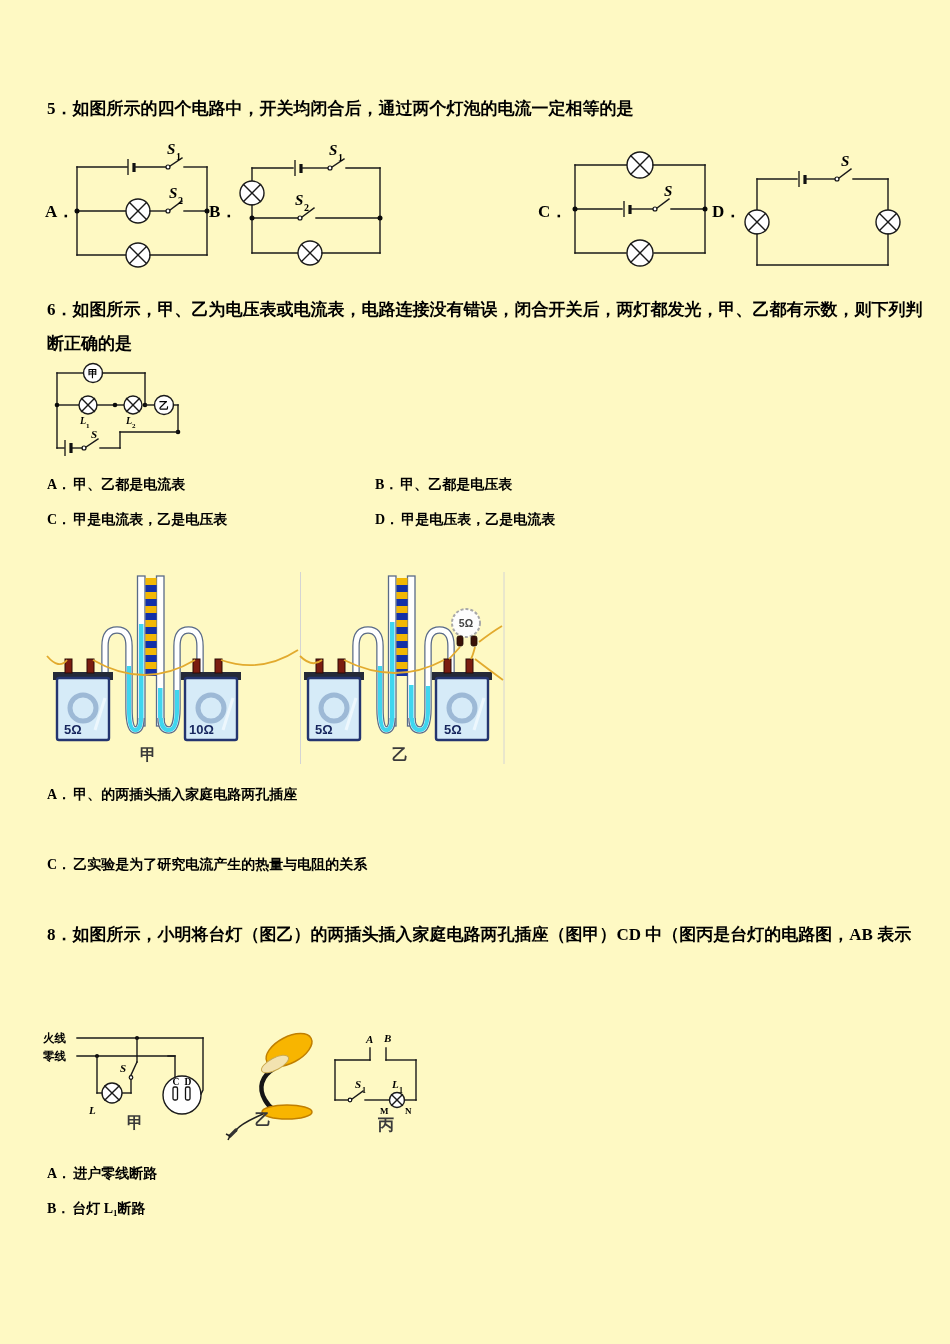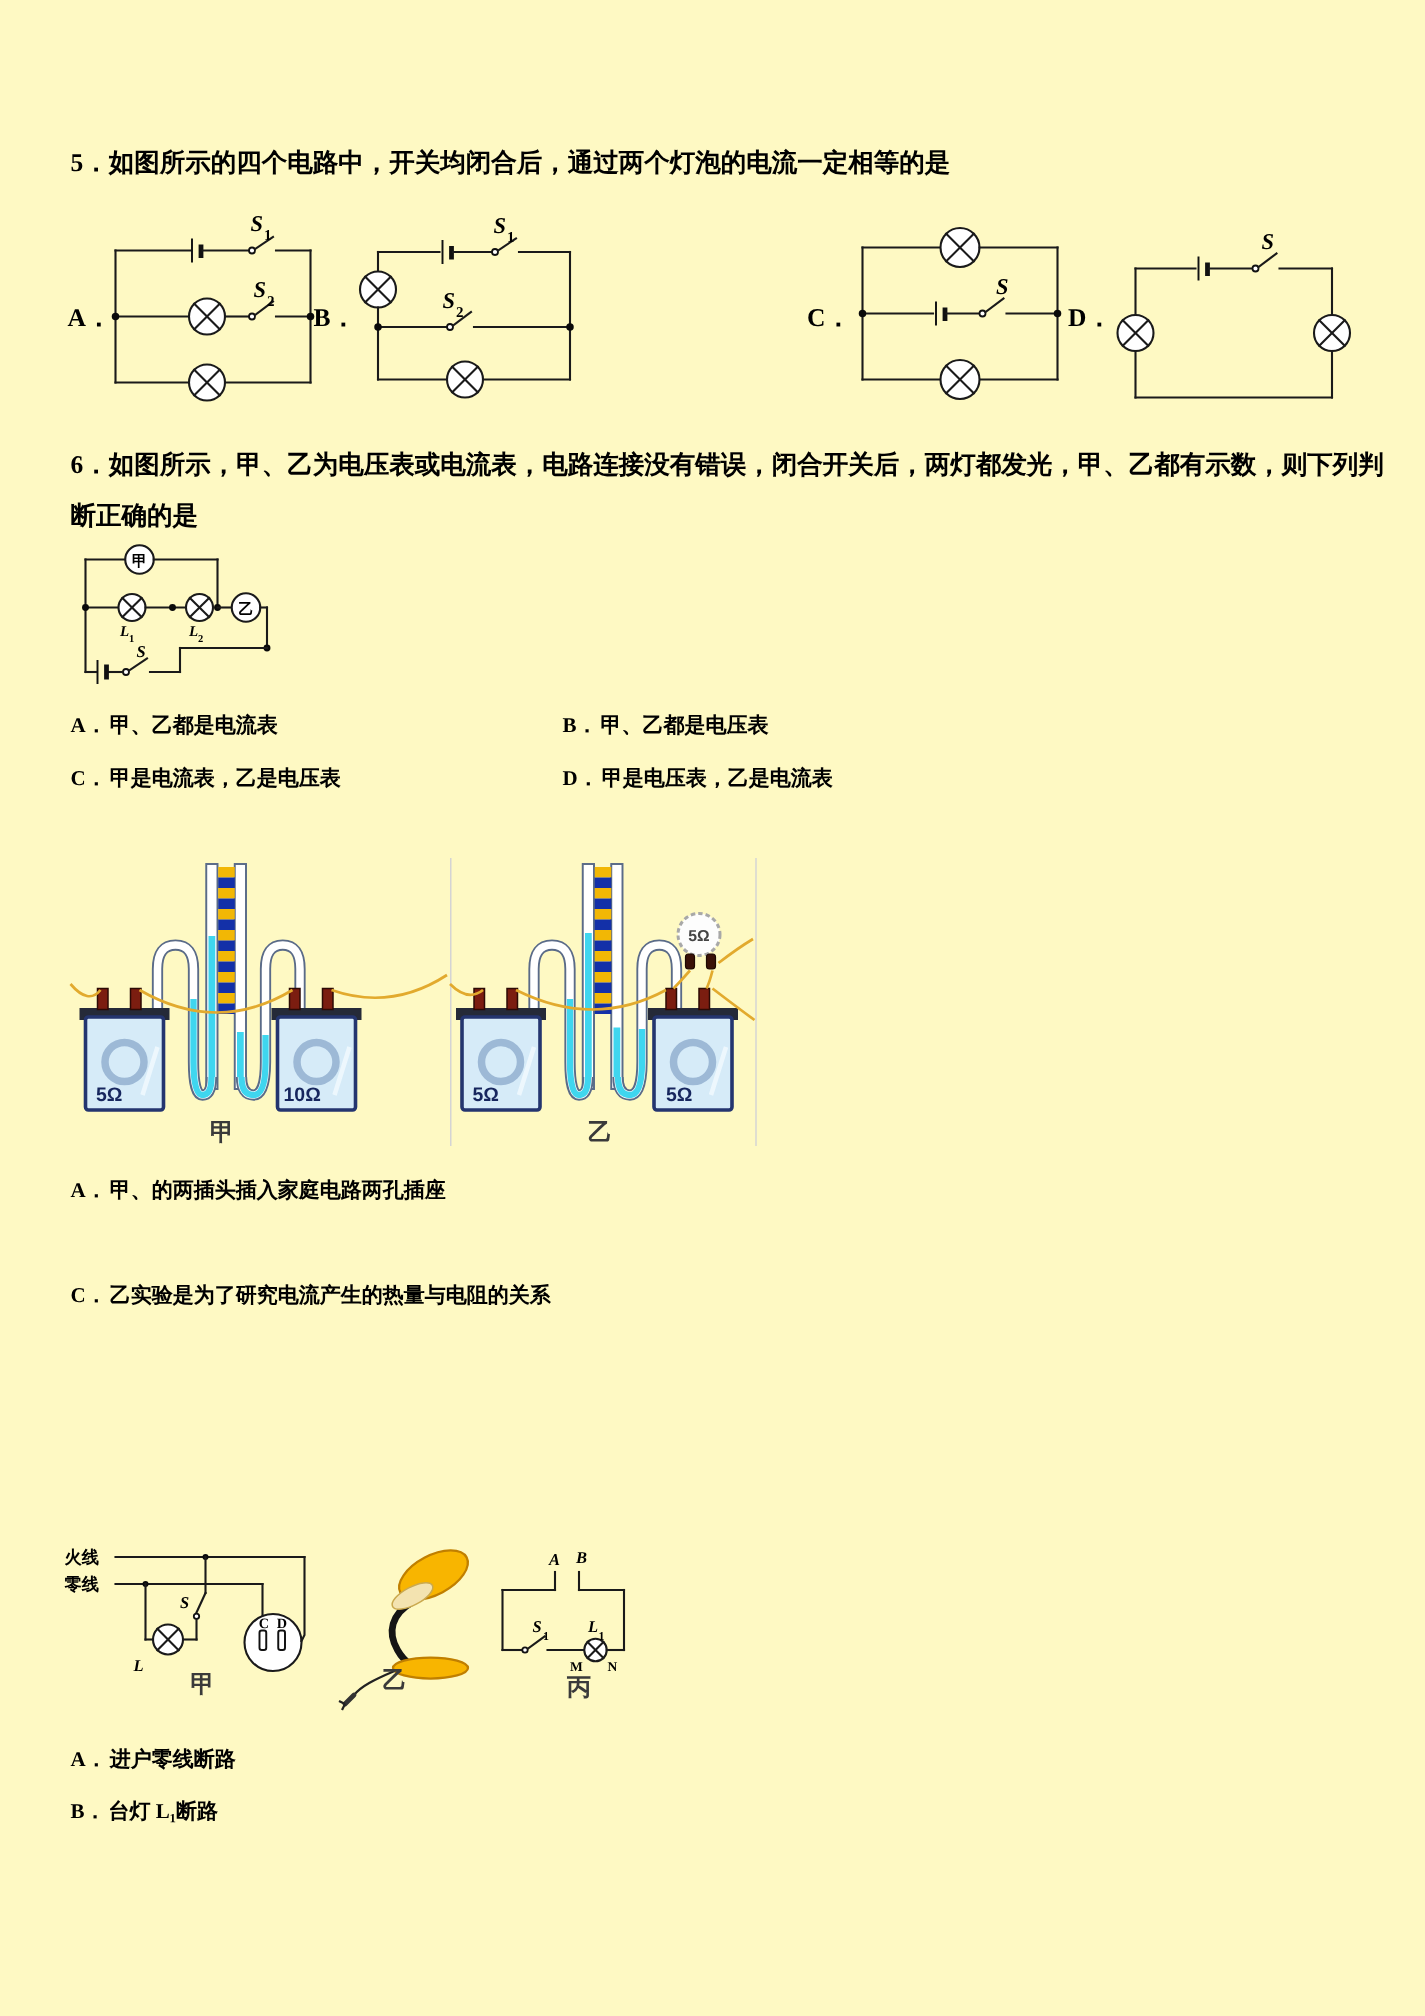--- a/index.html
+++ b/index.html
@@ -385,20 +385,21 @@
       <path class="wire" d="M179,79 Q177,87 175,91"></path>
       <path class="wire" d="M183,74 Q196,64 206,58"></path>
       <path class="wire" d="M179,91 Q196,104 207,112"></path>
       <text class="scap" x="104" y="192" text-anchor="middle">乙</text>
     </g>
   </svg>
 
   <div class="opt" style="left:47px;top:787px"><span class="lt">A．</span><span>甲、的两插头插入家庭电路两孔插座</span></div>
   <div class="opt" style="left:47px;top:857px"><span class="lt">C．</span><span>乙实验是为了研究电流产生的热量与电阻的关系</span></div>
 
+  <div class="txt" style="left:47px;top:925px">8．如图所示，小明将台灯（图乙）的两插头插入家庭电路两孔插座（图甲）CD 中（图丙是台灯的电路图，AB 表示</div>
 
   <svg style="left:35px;top:1028px;width:200px;height:118px" viewBox="0 0 200 118">
     <text class="smed" x="8" y="14" font-size="11.5">火线</text>
     <line class="w" x1="42" y1="10" x2="168" y2="10"></line>
     <text class="smed" x="8" y="32" font-size="11.5">零线</text>
     <line class="w" x1="42" y1="28" x2="140" y2="28"></line>
     <circle class="node" cx="102" cy="10" r="2"></circle>
       <circle class="node" cx="62" cy="28" r="2"></circle>
     <line class="w" x1="102" y1="10" x2="102" y2="34"></line>
     <g>

